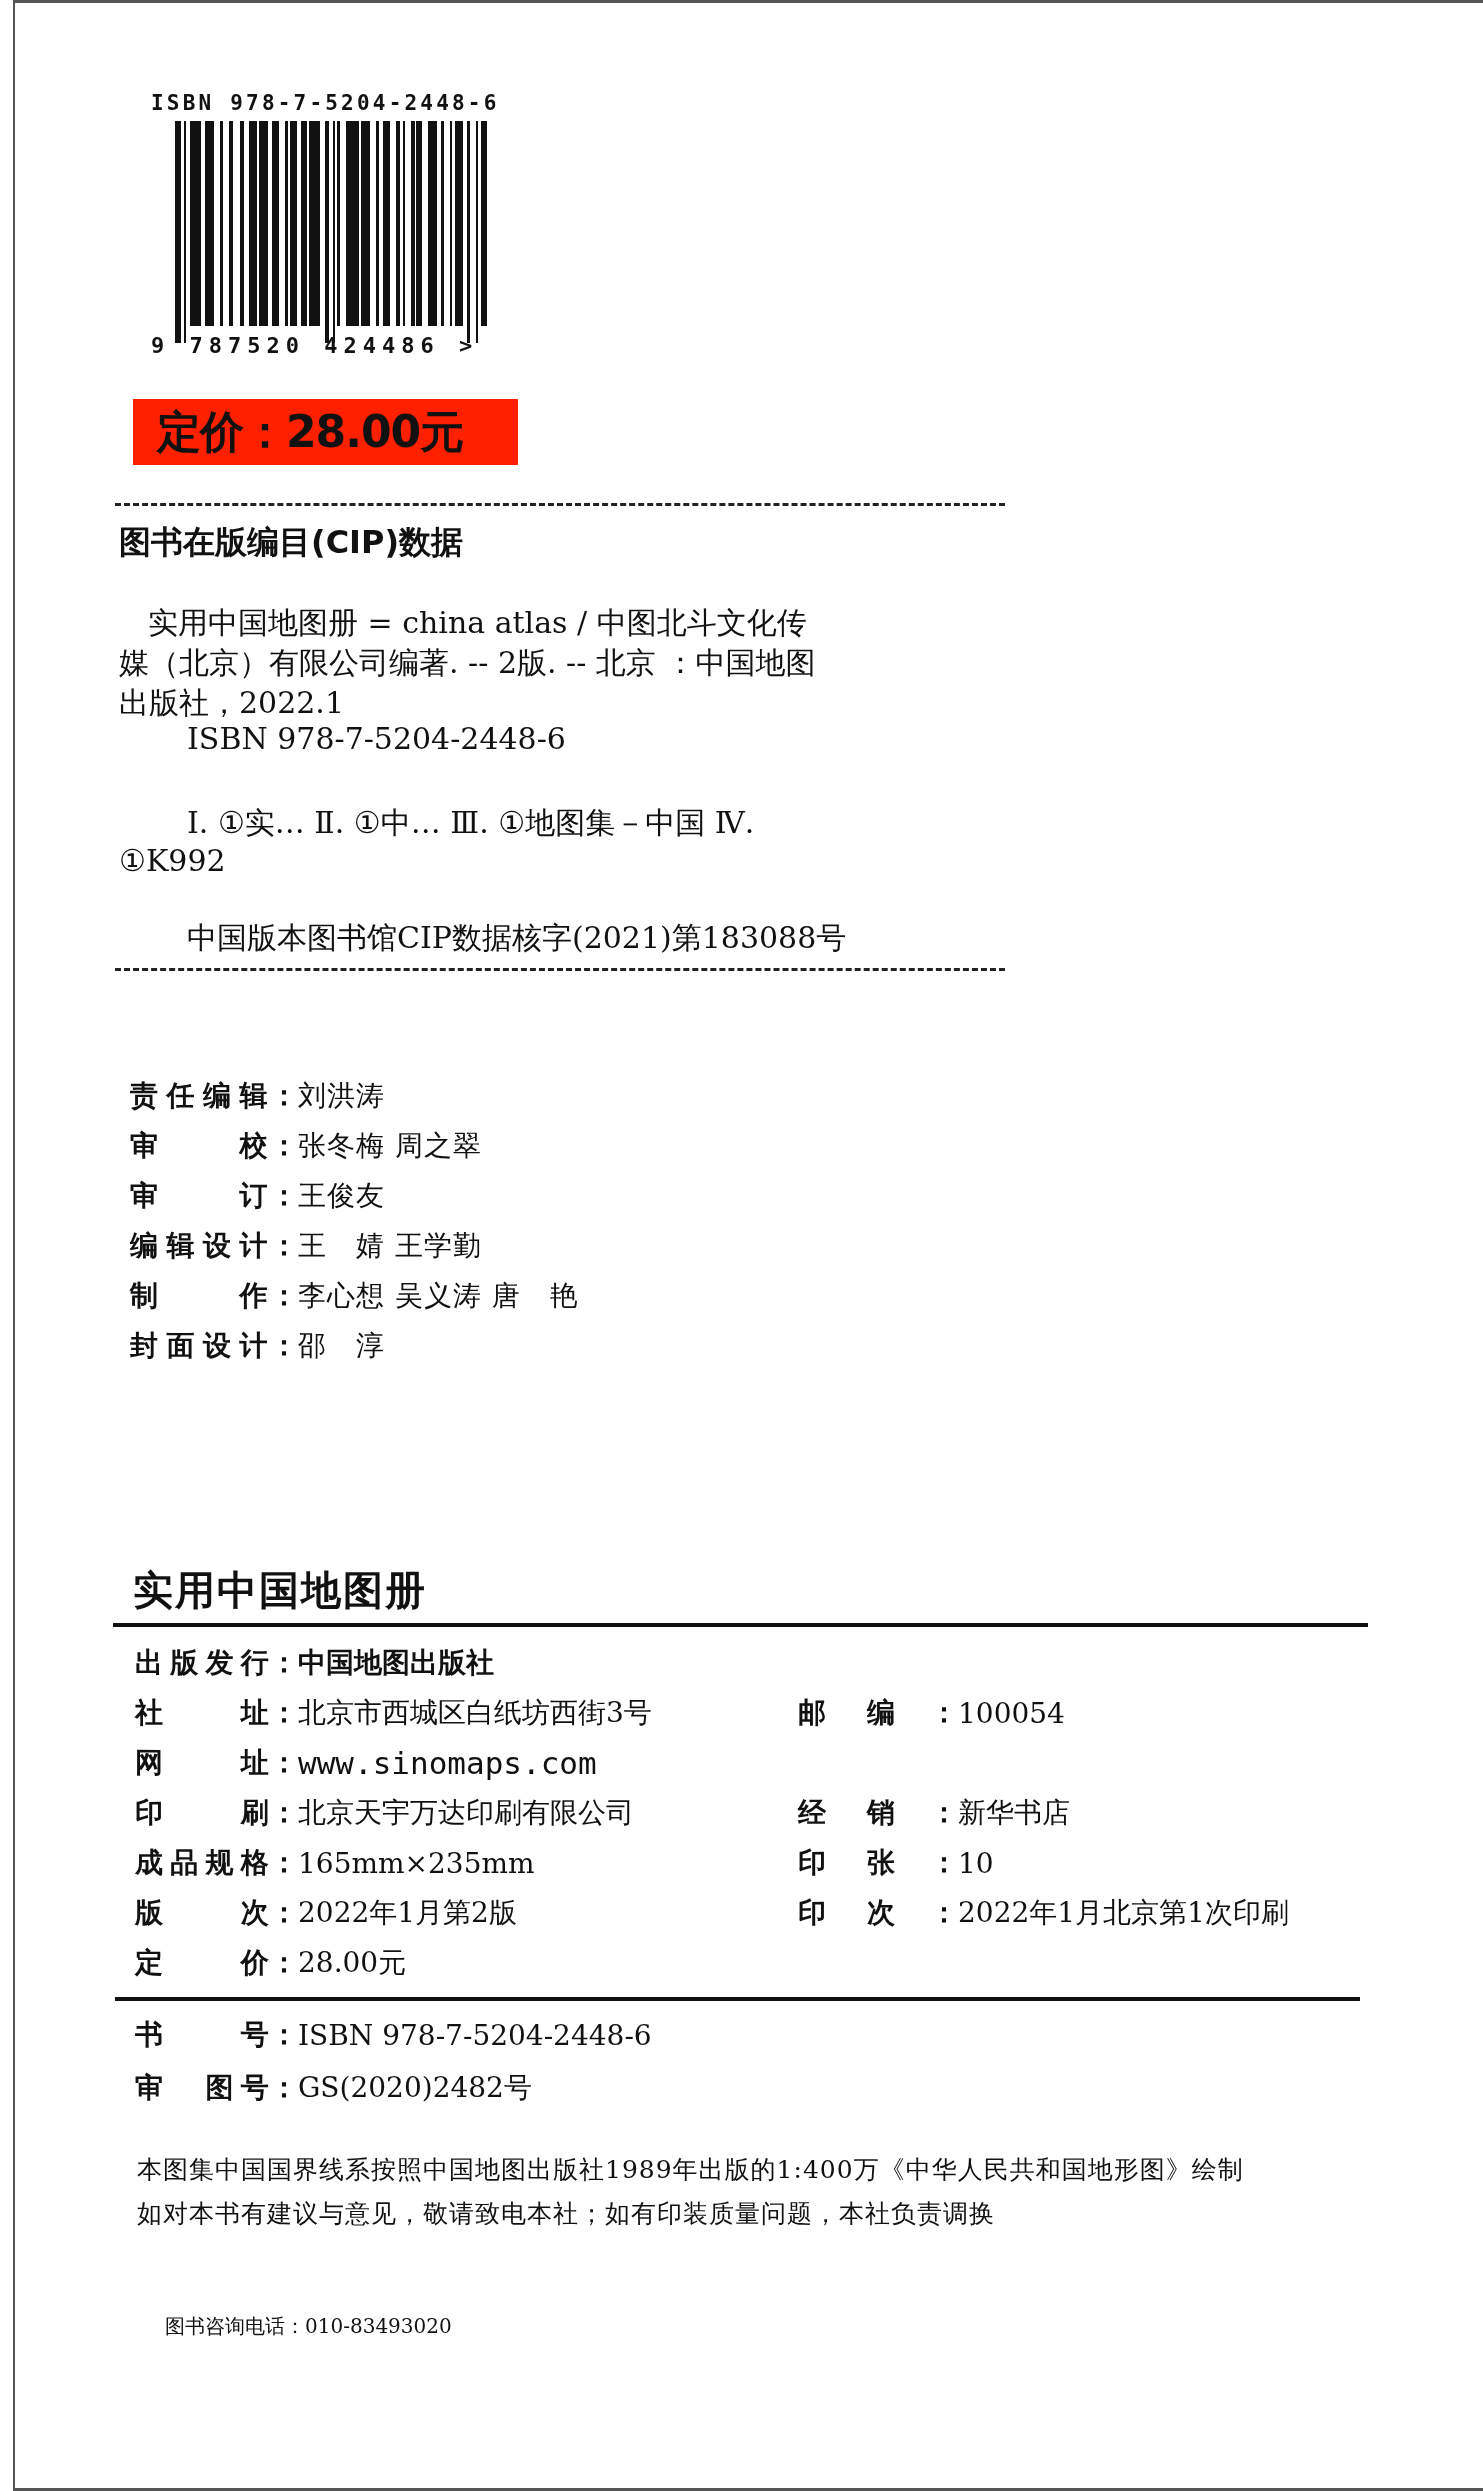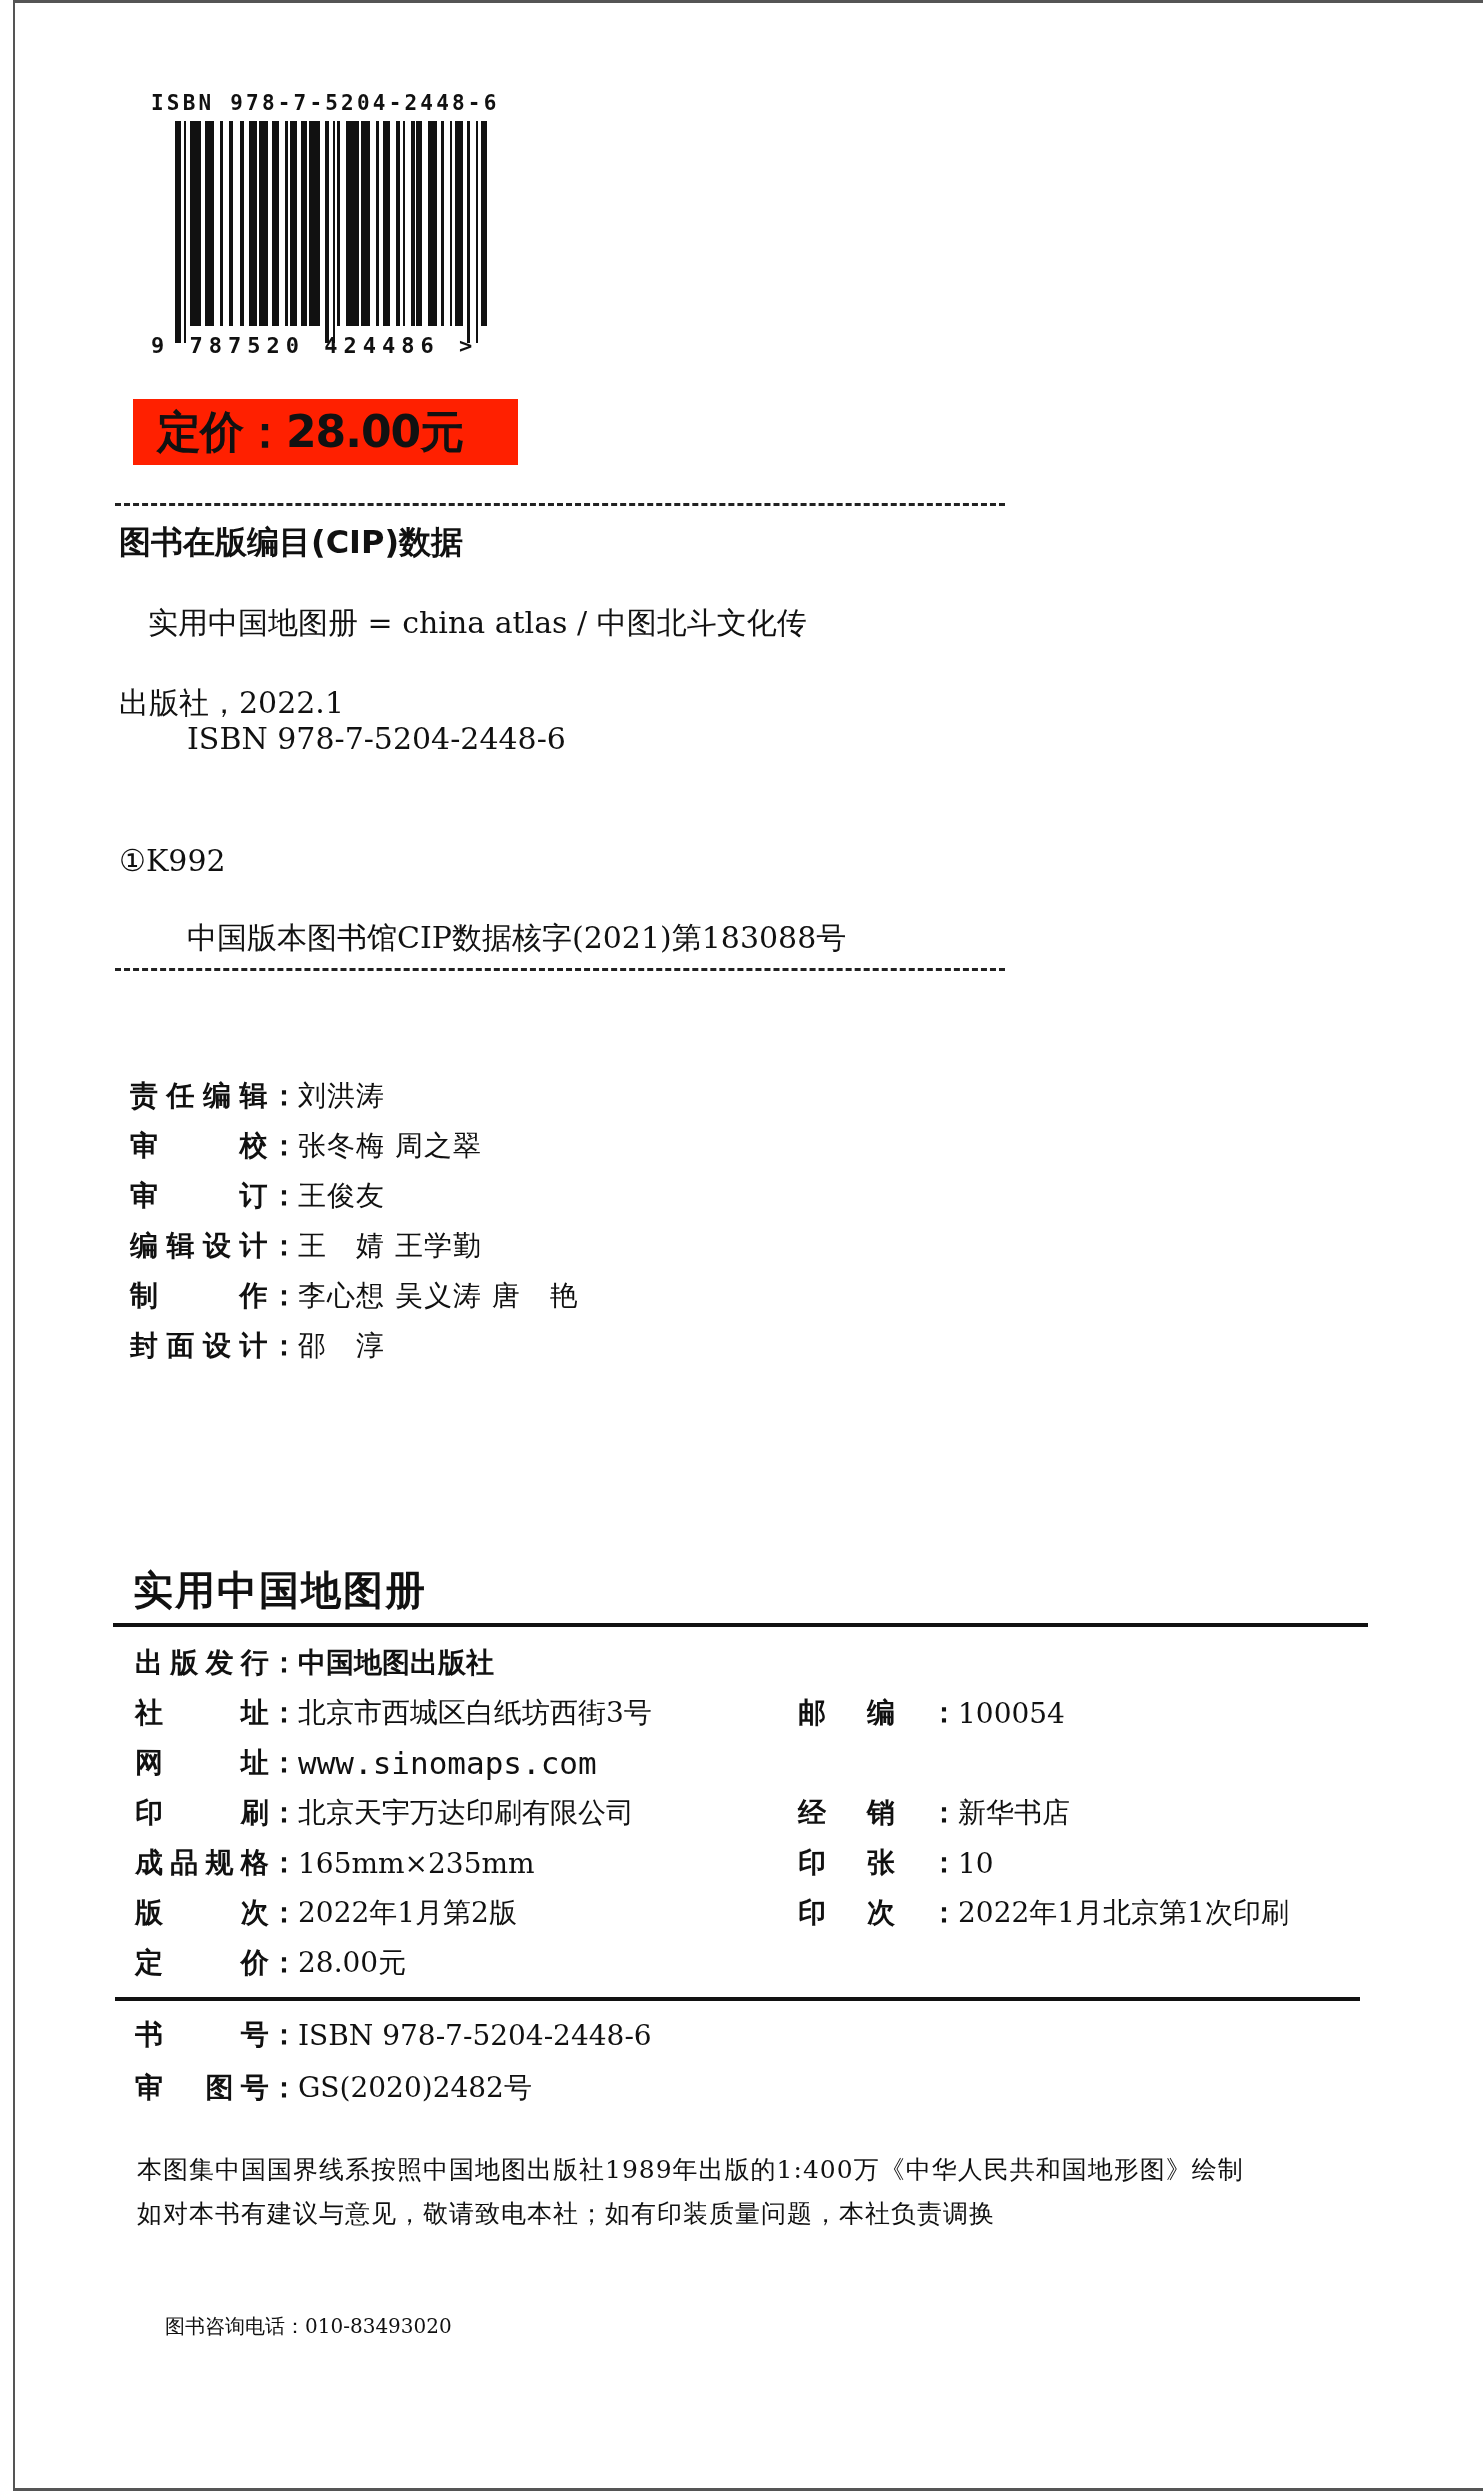--- a/index.html
+++ b/index.html
@@ -84,22 +84,24 @@
   <div class="abs barcode-digits mono">9 787520 424486 &gt;</div>
 
   <div class="abs price-tag">
     <span class="sans">定价：28.00元</span>
   </div>
 
   <div class="dash" style="top:500px;"></div>
   <div class="abs cip-line" style="left:133px; top:600px;">实用中国地图册 = china atlas / 中图北斗文化传</div>
 
   <div class="abs cip-heading sans">图书在版编目(CIP)数据</div>
+  <div class="abs cip-line" style="left:104px; top:640px;">媒（北京）有限公司编著. -- 2版. -- 北京 ：中国地图</div>
   <div class="abs cip-line" style="left:104px; top:680px;">出版社，2022.1</div>
   <div class="abs cip-line" style="left:172px; top:718px;">ISBN 978-7-5204-2448-6</div>
+  <div class="abs cip-line" style="left:172px; top:800px;">Ⅰ. ①实… Ⅱ. ①中… Ⅲ. ①地图集－中国 Ⅳ.</div>
   <div class="abs cip-line" style="left:104px; top:840px;">①K992</div>
   <div class="abs cip-line" style="left:172px; top:915px;">中国版本图书馆CIP数据核字(2021)第183088号</div>
   <div class="dash" style="top:965px;"></div>
 
   <div id="credits">
       <div class="credit-row sans" style="top: 1073px;">
         <div class="credit-label" style="width: 168px;">
           <span>责</span>
           <span>任</span>
           <span>编</span>

